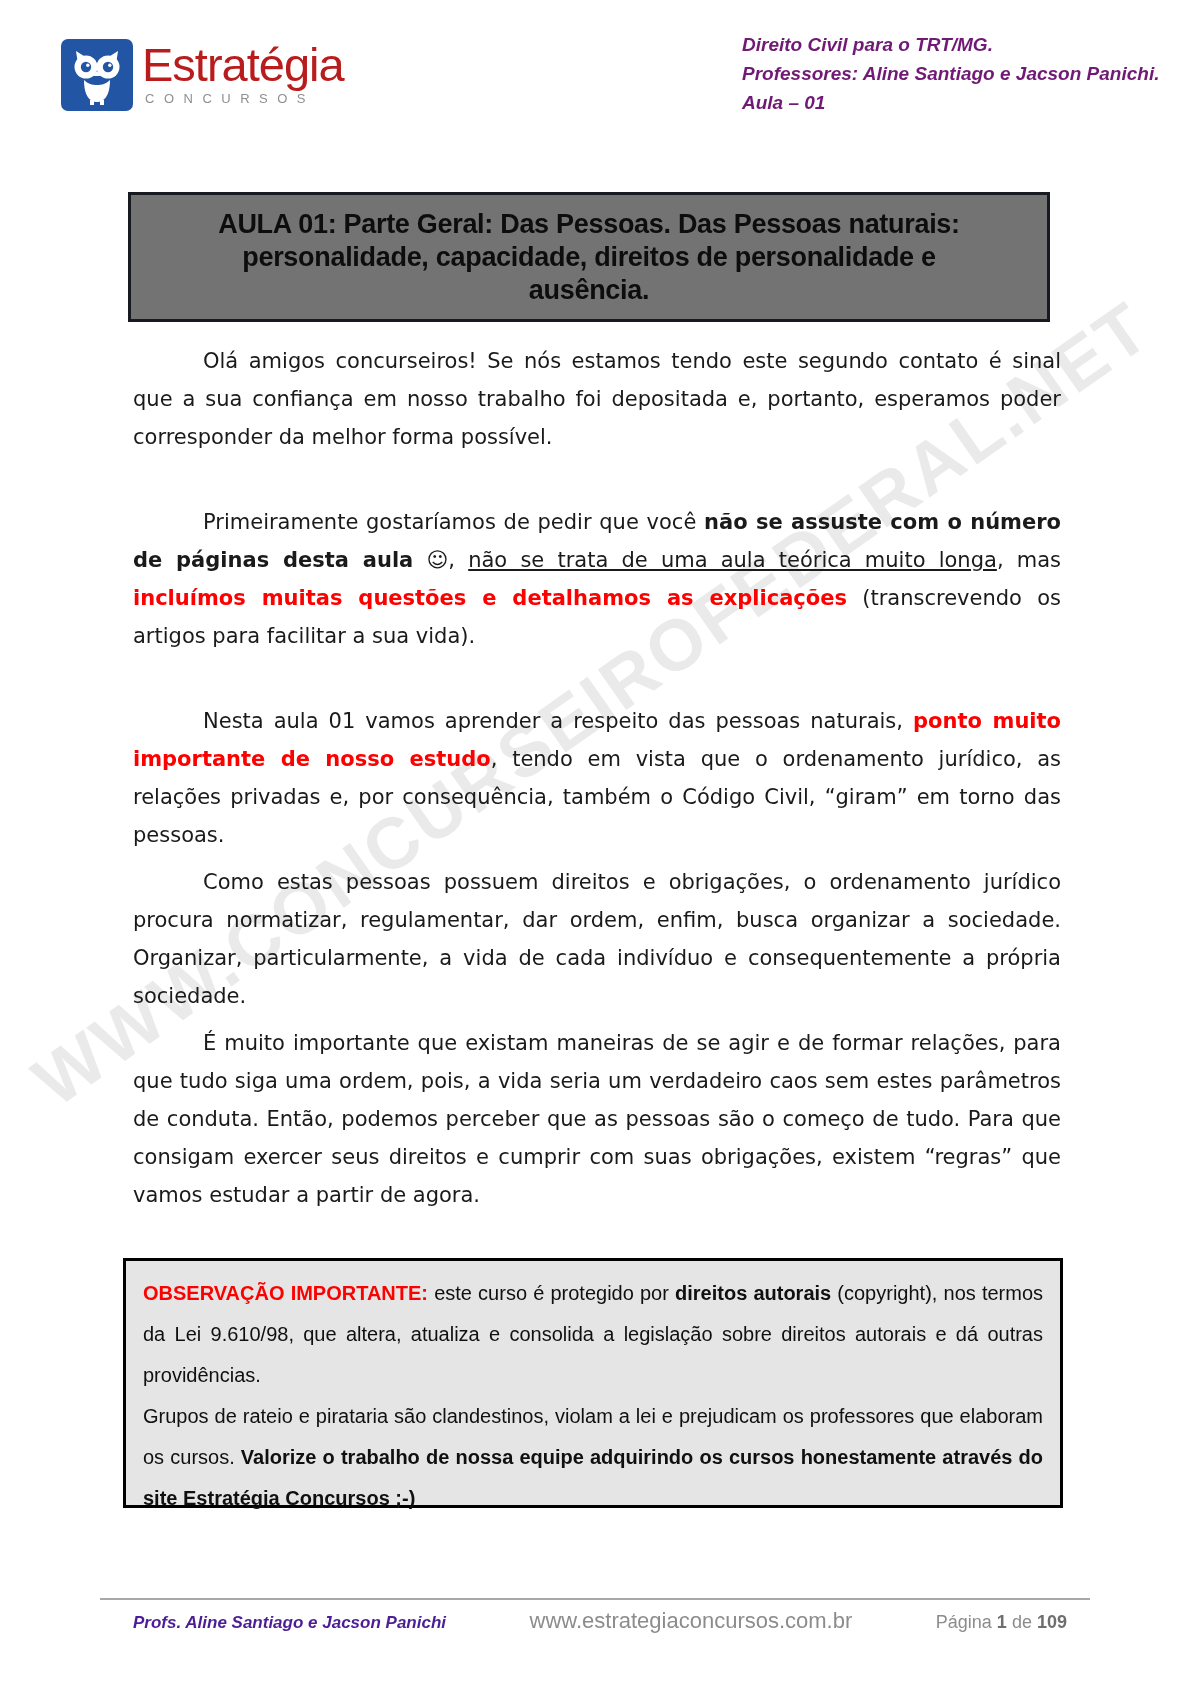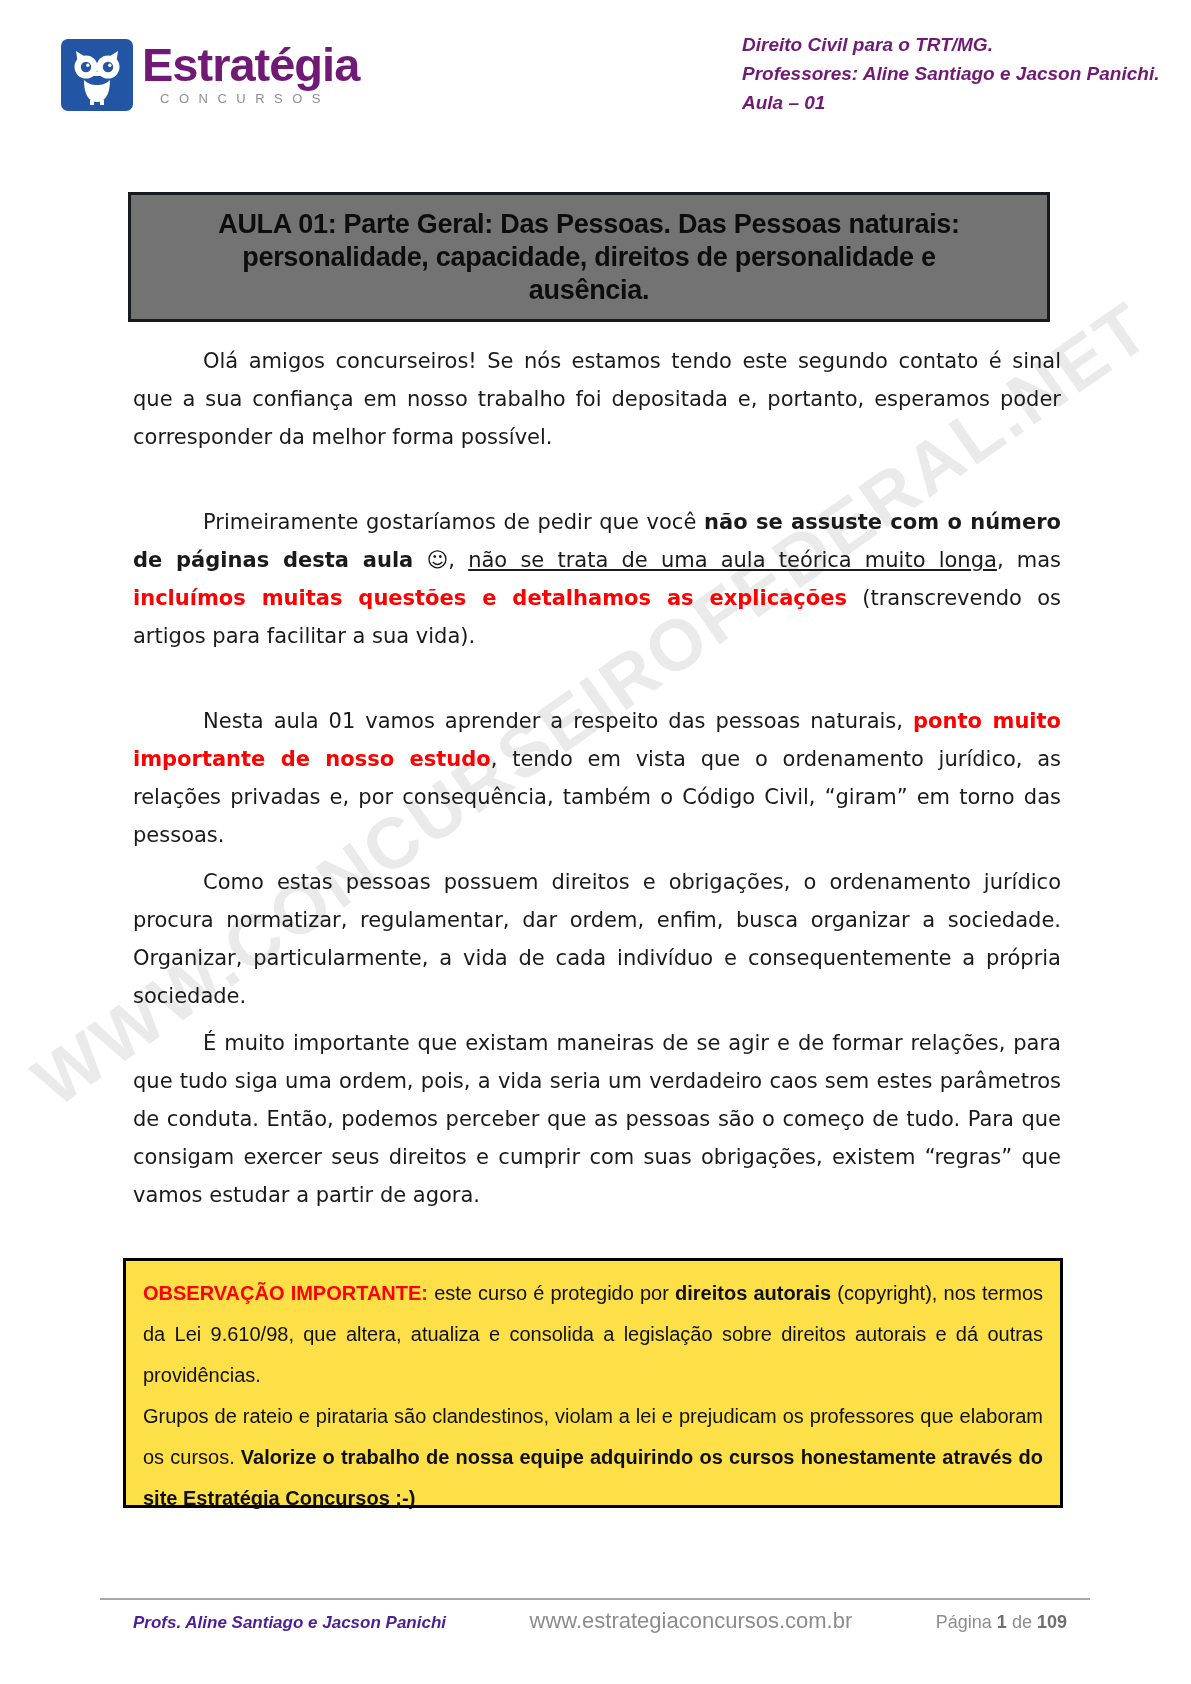--- a/index.html
+++ b/index.html
@@ -6,26 +6,26 @@
   .page{
     position:relative;width:1191px;height:1684px;background:#ffffff;
     margin:0 auto;overflow:hidden;
     font-family:"DejaVu Sans",sans-serif;color:#1a1a1a;
   }
   
   .logo{position:absolute;left:60px;top:38px;display:flex;align-items:flex-start;}
   .logo-mark{width:74px;height:74px;flex:0 0 auto;}
   .logo-textwrap{margin-left:8px;padding-top:2px;}
   .logo-brand{
-    font-family:"Liberation Sans",sans-serif;font-weight:bold;
-    font-size:47px;line-height:50px;color:#701a75;letter-spacing:-1px;
+    font-family:"Liberation Sans",sans-serif;font-weight:normal;
+    font-size:47px;line-height:50px;color:#b91c1c;letter-spacing:-1px;
   }
   .logo-sub{
     font-family:"Liberation Sans",sans-serif;font-size:13px;color:#8f8f8f;
-    letter-spacing:9.5px;margin-top:1px;margin-left:18px;
+    letter-spacing:9.5px;margin-top:1px;margin-left:3px;
   }
   
   .course-header{
     position:absolute;left:742px;top:30px;width:420px;
     font-family:"Liberation Sans",sans-serif;font-style:italic;font-weight:bold;
     font-size:19px;line-height:29px;color:#701a75;
   }
   
   .title-box{
     position:absolute;left:128px;top:192px;width:922px;height:130px;
@@ -52,21 +52,21 @@
   .watermark{
     position:absolute;left:50px;top:1045px;width:1400px;height:110px;
     transform:rotate(-35deg);transform-origin:0 50%;
     font-family:"Liberation Sans",sans-serif;font-weight:bold;
     font-size:72px;letter-spacing:3px;color:rgba(140,140,145,0.18);
     white-space:nowrap;pointer-events:none;user-select:none;
   }
   
   .notice{
     position:absolute;left:123px;top:1258px;width:940px;height:250px;
-    background:#fde047;border:3px solid #000;box-sizing:border-box;
+    background:#e5e5e5;border:3px solid #000;box-sizing:border-box;
     padding:12px 17px 0 17px;
   }
   .nt{
     margin:0;text-align:justify;
     font-family:"Liberation Sans",sans-serif;
     font-size:20px;line-height:41px;color:#101010;
   }
   
   .footer-divider{position:absolute;left:100px;top:1598px;width:990px;border-top:2px solid #a8a8a8;}
   .footer{

